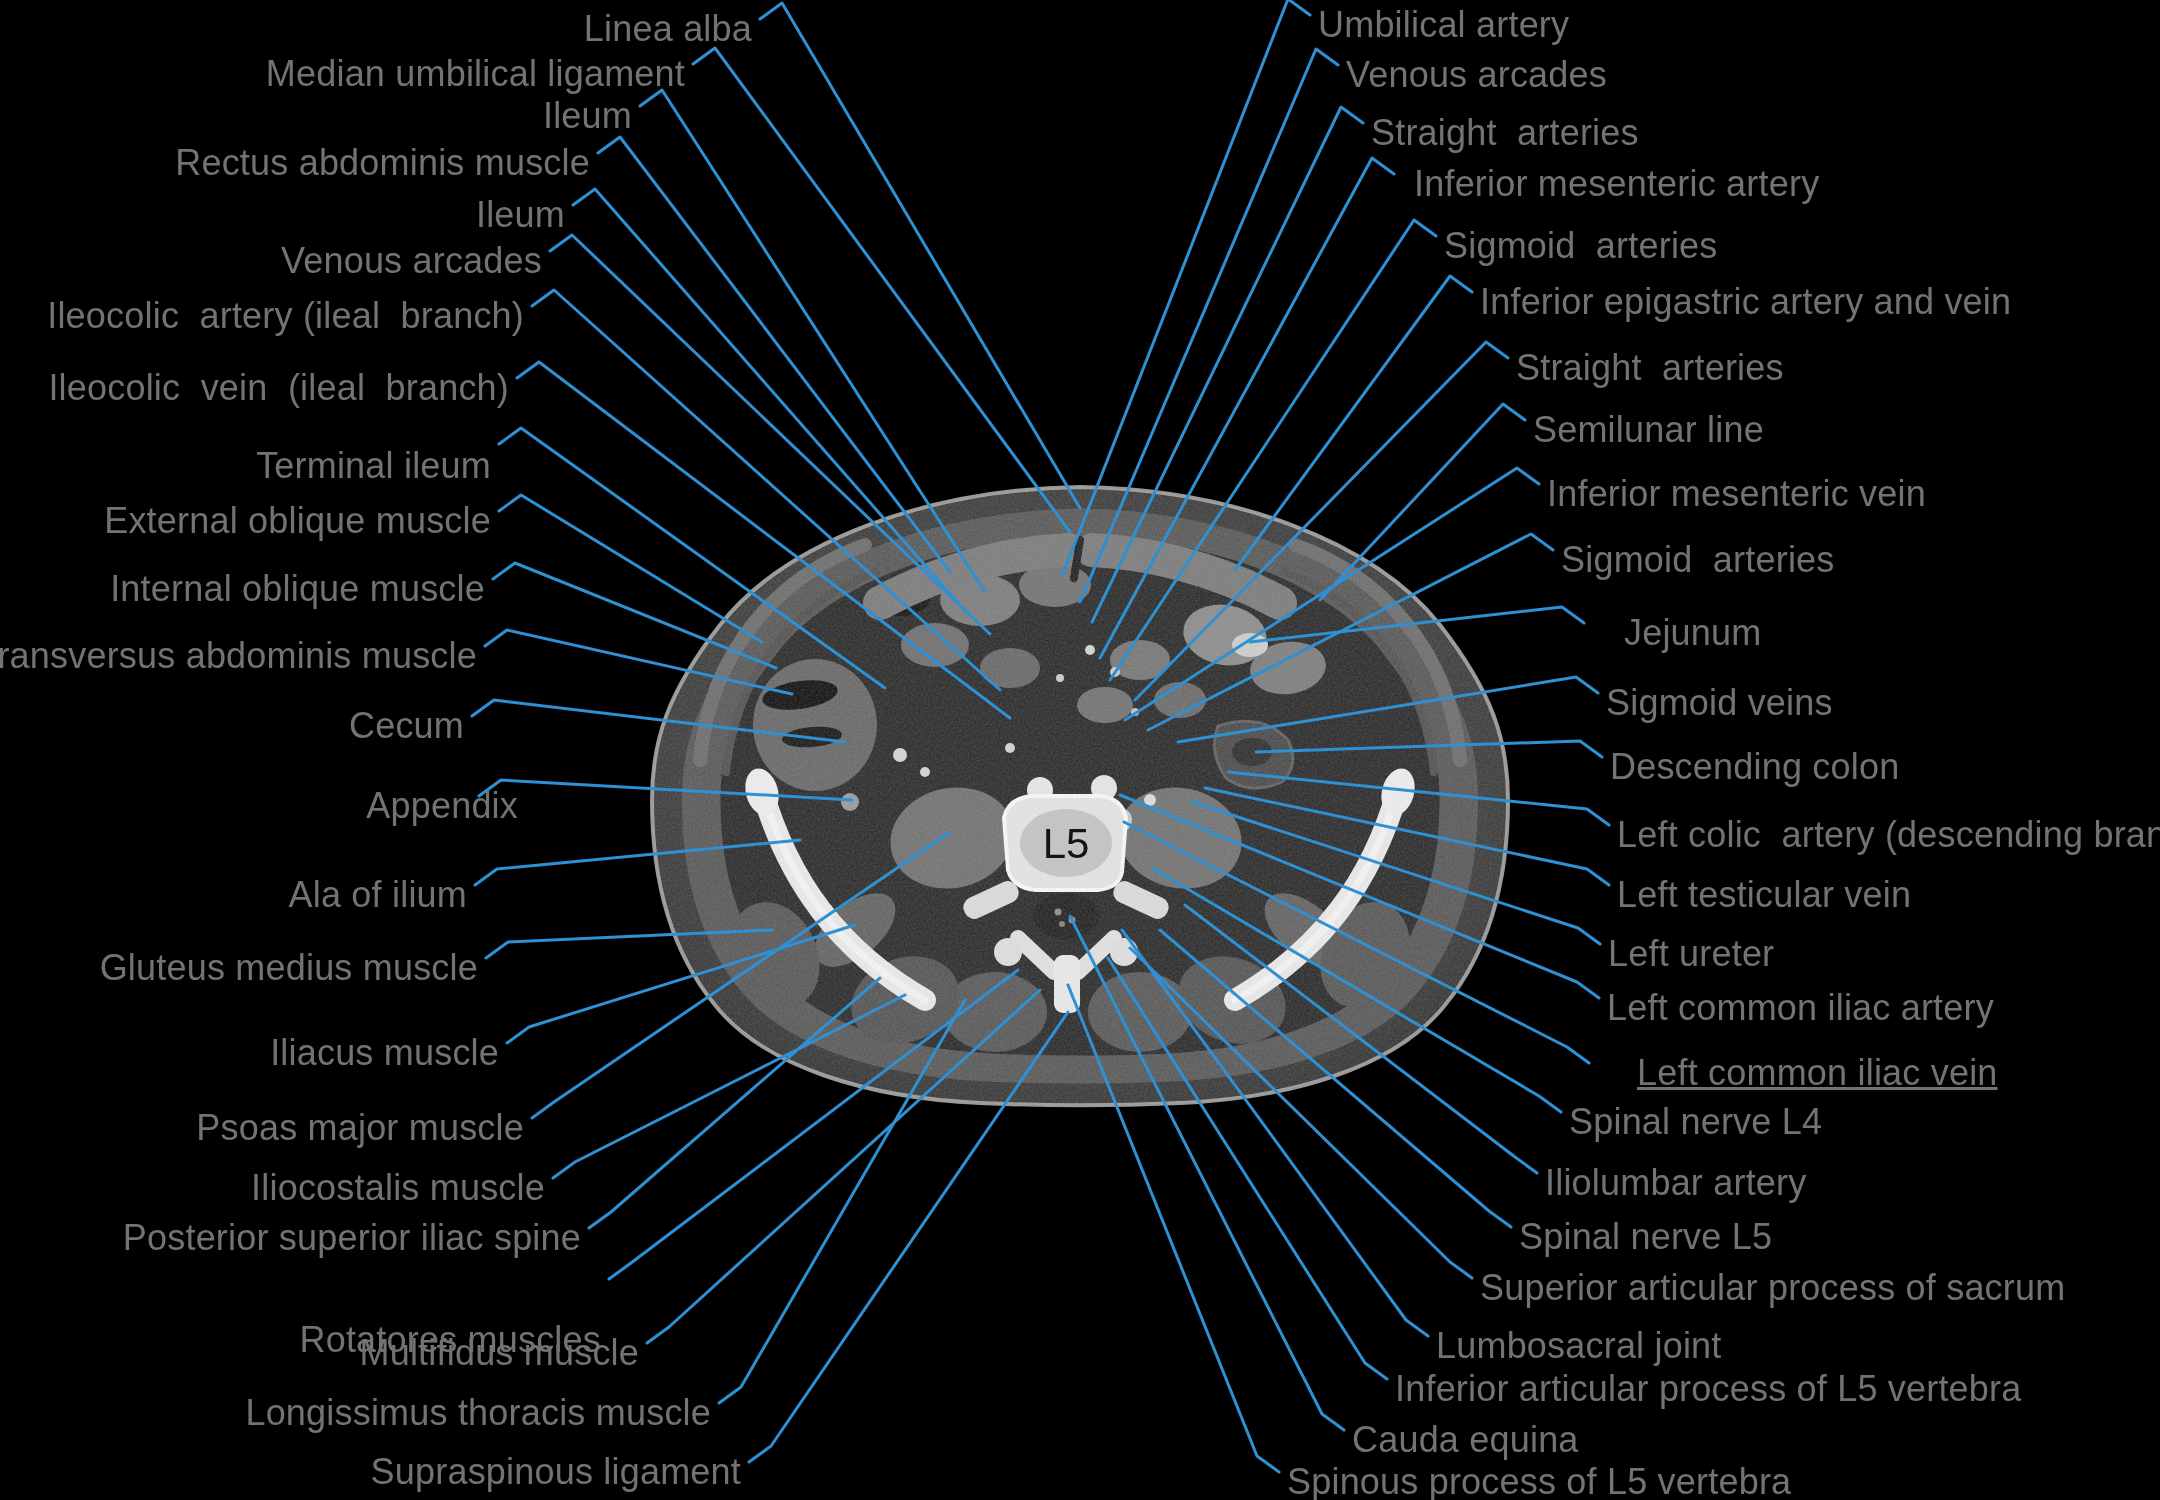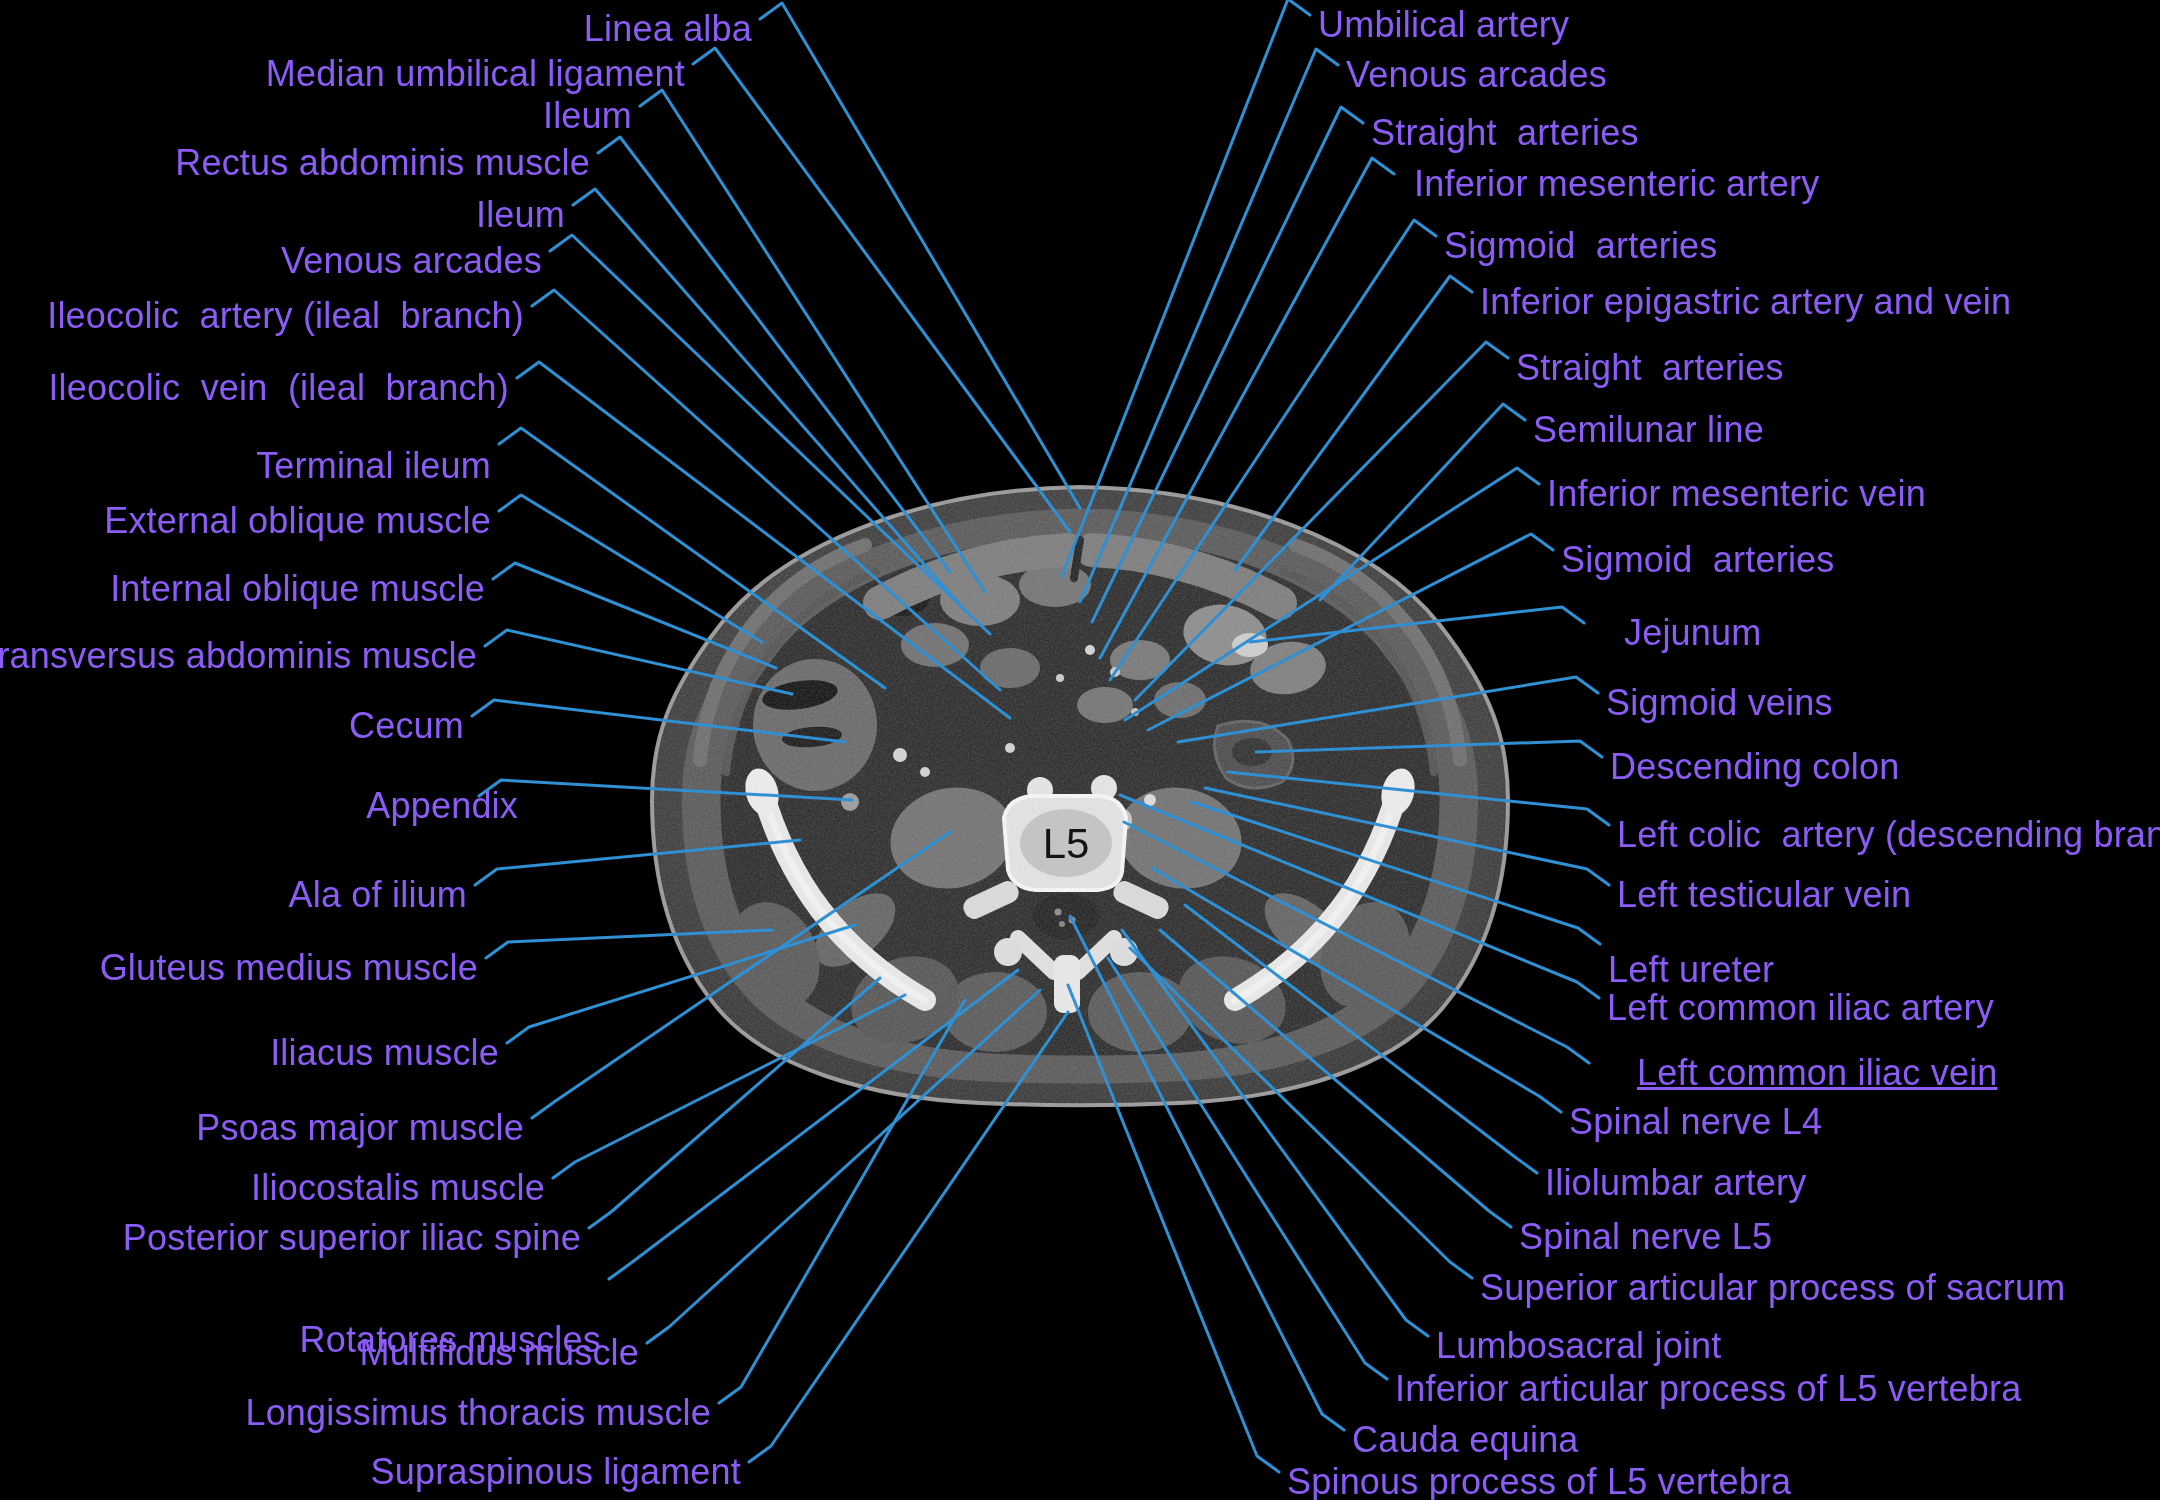--- a/index.html
+++ b/index.html
@@ -2,21 +2,21 @@
 <html><head>
 <meta charset="utf-8">
 <style>
   html,body{margin:0;padding:0;background:#000;}
   #stage{
     position:relative;width:2160px;height:1500px;background:#000;overflow:hidden;
     font-family:"Liberation Sans","DejaVu Sans",sans-serif;
   }
   #ct-svg{position:absolute;left:0;top:0;width:2160px;height:1500px;}
   .label{
-    position:absolute;color:#8b5cf6;font-size:36px;line-height:40px;
+    position:absolute;color:#737373;font-size:36px;line-height:40px;
     white-space:pre;letter-spacing:0.2px;
   }
   .label.right-col{text-align:right;}
   .label.left-col{text-align:right;}
 </style>
 </head>
 <body>
 
 <div id="stage">
 
@@ -241,21 +241,21 @@
       <div class="label right-col" style="left: 1480px; top: 282px;">Inferior epigastric artery and vein</div>
       <div class="label right-col" style="left: 1516px; top: 348px;">Straight  arteries</div>
       <div class="label right-col" style="left: 1533px; top: 410px;">Semilunar line</div>
       <div class="label right-col" style="left: 1547px; top: 474px;">Inferior mesenteric vein</div>
       <div class="label right-col" style="left: 1561px; top: 540px;">Sigmoid  arteries</div>
       <div class="label right-col" style="left: 1592px; top: 613px; margin-left: 32px;">Jejunum</div>
       <div class="label right-col" style="left: 1606px; top: 683px;">Sigmoid veins</div>
       <div class="label right-col" style="left: 1610px; top: 747px;">Descending colon</div>
       <div class="label right-col" style="left: 1617px; top: 815px;">Left colic  artery (descending branch)</div>
       <div class="label right-col" style="left: 1617px; top: 875px;">Left testicular vein</div>
-      <div class="label right-col" style="left: 1608px; top: 934px; margin-top: 16px;">Left ureter</div>
+      <div class="label right-col" style="left: 1608px; top: 934px;">Left ureter</div>
       <div class="label right-col" style="left: 1607px; top: 988px;">Left common iliac artery</div>
       <div class="label right-col" style="left: 1637px; top: 1053px; text-decoration: underline;">Left common iliac vein</div>
       <div class="label right-col" style="left: 1569px; top: 1102px;">Spinal nerve L4</div>
       <div class="label right-col" style="left: 1545px; top: 1163px;">Iliolumbar artery</div>
       <div class="label right-col" style="left: 1519px; top: 1217px;">Spinal nerve L5</div>
       <div class="label right-col" style="left: 1480px; top: 1268px;">Superior articular process of sacrum</div>
       <div class="label right-col" style="left: 1436px; top: 1326px;">Lumbosacral joint</div>
       <div class="label right-col" style="left: 1395px; top: 1369px;">Inferior articular process of L5 vertebra</div>
       <div class="label right-col" style="left: 1352px; top: 1420px;">Cauda equina</div>
       <div class="label right-col" style="left: 1287px; top: 1462px;">Spinous process of L5 vertebra</div>

